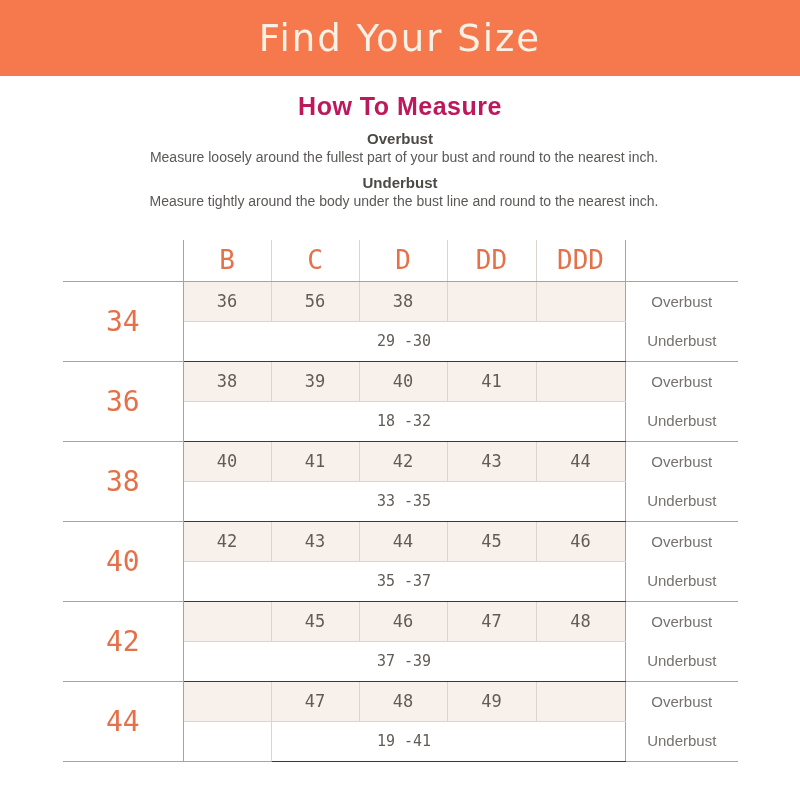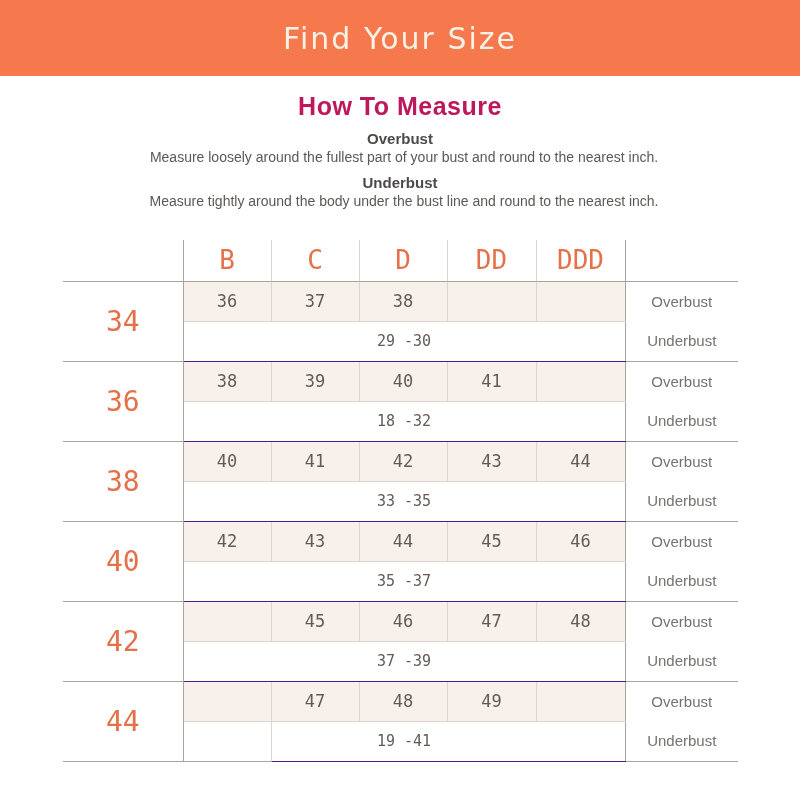--- a/index.html
+++ b/index.html
@@ -7,21 +7,21 @@
     width:800px; height:800px; background:#ffffff; overflow:hidden;
     font-family:"Liberation Sans", sans-serif;
   }
   
   .banner {
     height:76px; background:#F5794D;
     display:flex; align-items:center; justify-content:center;
   }
   .banner-title {
     font-family:"DejaVu Sans", sans-serif;
-    font-size:30px; font-weight:400; letter-spacing:2px;
+    font-size:37px; font-weight:400; letter-spacing:2px;
     color:#F7F1E6;
   }
   
   .howto { text-align:center; }
   .howto-title {
     margin-top:16px;
     font-size:25px; font-weight:bold; letter-spacing:0.5px;
     color:#be185d;
   }
   .mini-head {
@@ -113,21 +113,21 @@
       <td class="cup">C</td>
       <td class="cup">D</td>
       <td class="cup">DD</td>
       <td class="cup">DDD</td>
       <td class="corner-r"></td>
     </tr>
 
     <tr class="ob">
       <td class="band" rowspan="2">34</td>
       <td class="val">36</td>
-      <td class="val">37</td>
+      <td class="val">56</td>
       <td class="val">38</td>
       <td class="val"></td>
       <td class="val"></td>
       <td class="rlabel">Overbust</td>
     </tr>
     <tr class="ub">
       <td class="range" colspan="5">29 -30</td>
       <td class="rlabel">Underbust</td>
     </tr>
 

